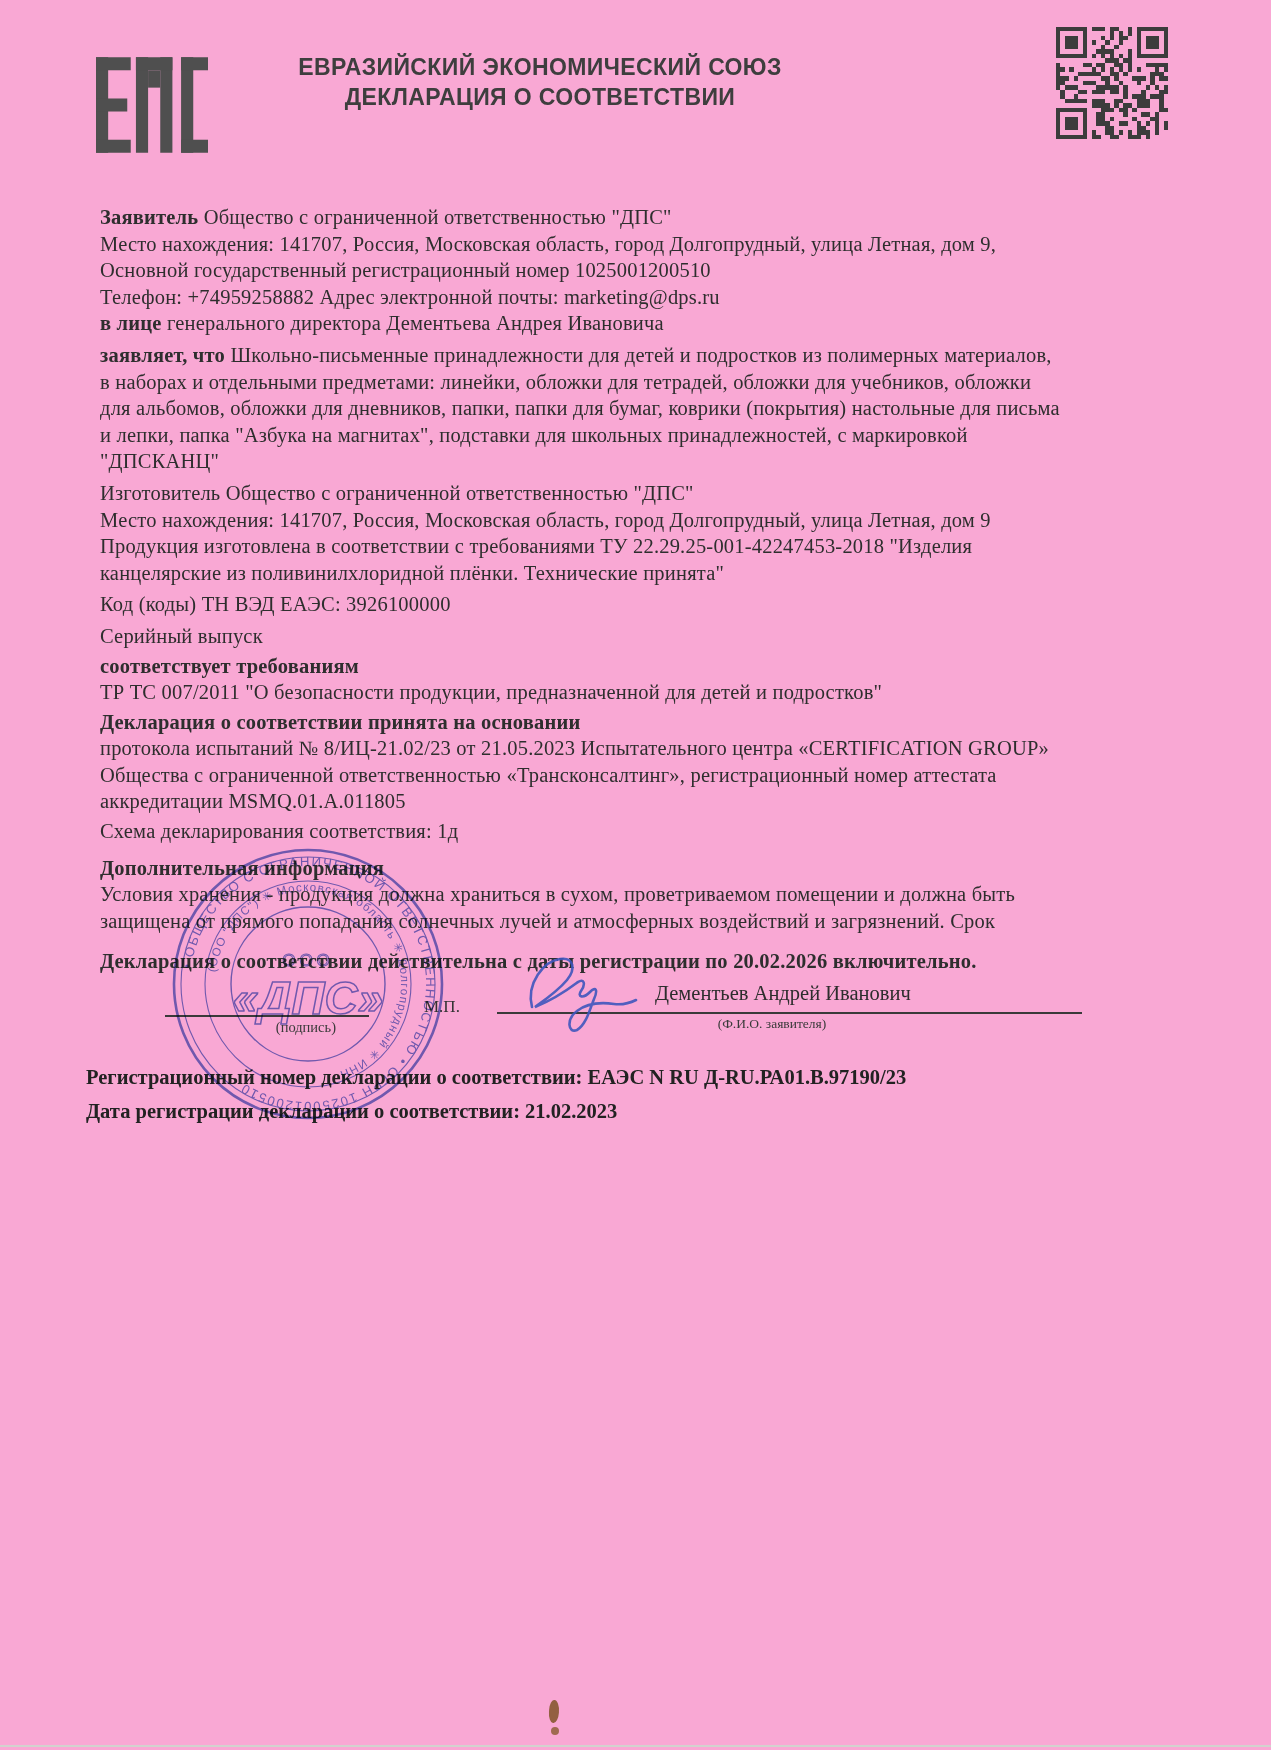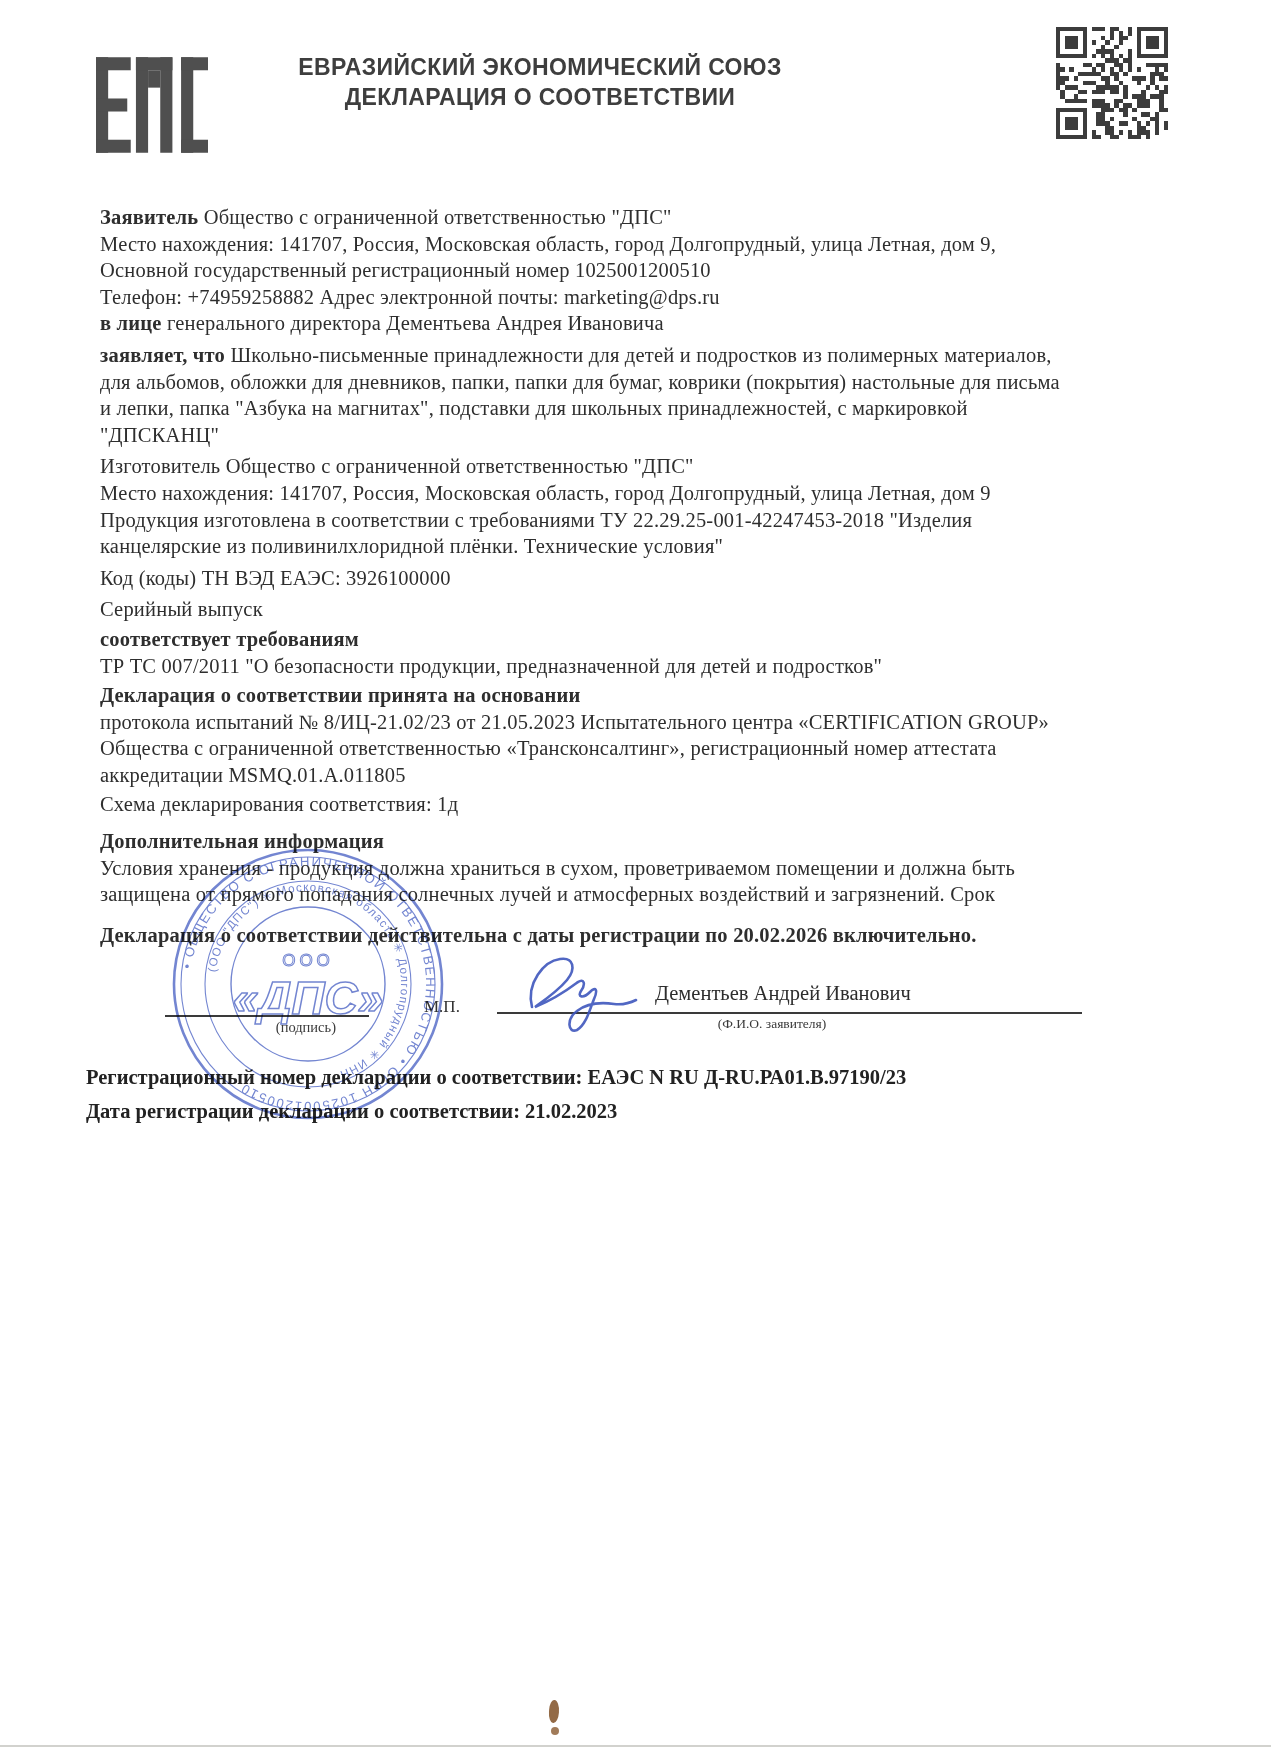--- a/index.html
+++ b/index.html
@@ -1,19 +1,19 @@
 <!DOCTYPE html>
 <html lang="ru"><head>
 <meta charset="utf-8">
 <title>Декларация о соответствии</title>
 <style>
   html,body{margin:0;padding:0;background:#e8e8e8;}
   .page{
     position:relative; width:1271px; height:1750px; margin:0 auto;
-    background:#ffffff;
+    background:#f9a8d4;
     font-family:"Liberation Serif", serif;
     color:#2e2e2e; overflow:hidden;
   }
   
   .eac{position:absolute; left:96px; top:54px; width:112px; height:102px;}
   .eac svg{width:100%; height:100%;}
   .title{
     position:absolute; left:280px; top:52px; width:520px;
     font-family:"Liberation Sans", sans-serif;
     font-weight:bold; font-size:23px; line-height:30px;
@@ -391,27 +391,28 @@
       </svg>
   </div>
 
   <div class="doc">
     <p><b>Заявитель</b><span> Общество с ограниченной ответственностью "ДПС"</span></p>
     <p><b></b><span>Место нахождения: 141707, Россия, Московская область, город Долгопрудный, улица Летная, дом 9,</span></p>
     <p><b></b><span>Основной государственный регистрационный номер 1025001200510</span></p>
     <p><b></b><span>Телефон: +74959258882 Адрес электронной почты: marketing@dps.ru</span></p>
     <p><b>в лице</b><span> генерального директора Дементьева Андрея Ивановича</span></p>
     <p class="gs"><b>заявляет, что</b><span> Школьно-письменные принадлежности для детей и подростков из полимерных материалов,</span></p>
+    <p><b></b><span>в наборах и отдельными предметами: линейки, обложки для тетрадей, обложки для учебников, обложки</span></p>
     <p><b></b><span>для альбомов, обложки для дневников, папки, папки для бумаг, коврики (покрытия) настольные для письма</span></p>
     <p><b></b><span>и лепки, папка "Азбука на магнитах", подставки для школьных принадлежностей, с маркировкой</span></p>
     <p><b></b><span>"ДПСКАНЦ"</span></p>
     <p class="gs"><b></b><span>Изготовитель Общество с ограниченной ответственностью "ДПС"</span></p>
     <p><b></b><span>Место нахождения: 141707, Россия, Московская область, город Долгопрудный, улица Летная, дом 9</span></p>
     <p><b></b><span>Продукция изготовлена в соответствии с требованиями ТУ 22.29.25-001-42247453-2018 "Изделия</span></p>
-    <p><b></b><span>канцелярские из поливинилхлоридной плёнки. Технические условия"</span></p>
+    <p><b></b><span>канцелярские из поливинилхлоридной плёнки. Технические принята"</span></p>
     <p class="gs"><b></b><span>Код (коды) ТН ВЭД ЕАЭС: 3926100000</span></p>
     <p class="gs"><b></b><span>Серийный выпуск</span></p>
     <p class="gx"><b>соответствует требованиям</b><span></span></p>
     <p><b></b><span>ТР ТС 007/2011 "О безопасности продукции, предназначенной для детей и подростков"</span></p>
     <p class="gx"><b>Декларация о соответствии принята на основании</b><span></span></p>
     <p><b></b><span>протокола испытаний № 8/ИЦ-21.02/23 от 21.05.2023 Испытательного центра «CERTIFICATION GROUP»</span></p>
     <p><b></b><span>Общества с ограниченной ответственностью «Трансконсалтинг», регистрационный номер аттестата</span></p>
     <p><b></b><span>аккредитации MSMQ.01.A.011805</span></p>
     <p class="gx"><b></b><span>Схема декларирования соответствия: 1д</span></p>
     <p class="gm"><b>Дополнительная информация</b><span></span></p>

